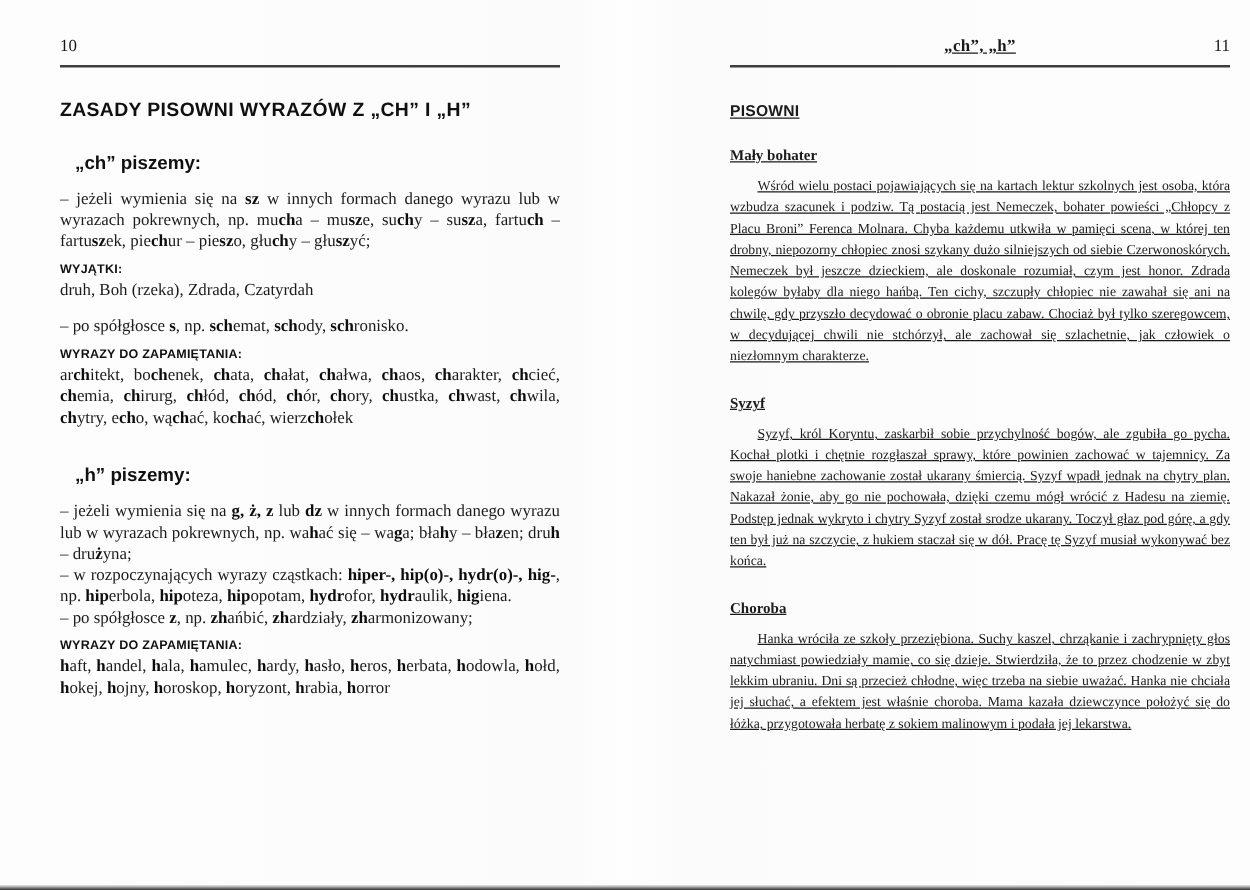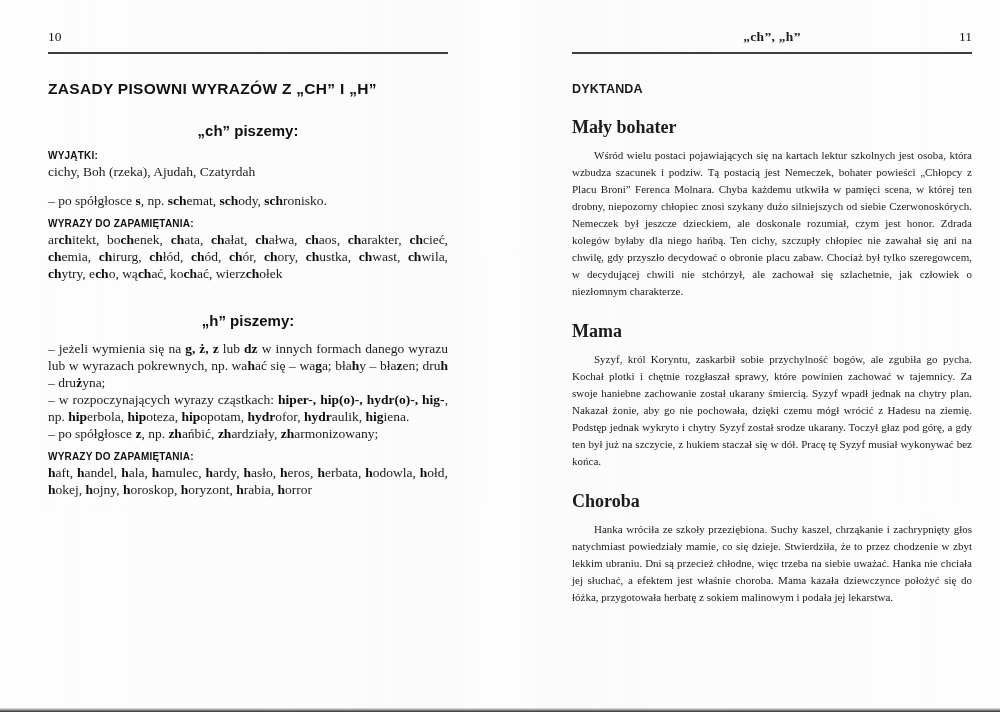--- a/index.html
+++ b/index.html
@@ -15,21 +15,21 @@
     inset: 0;
     background: linear-gradient(90deg, #fdfdfd 0%, #fbfbfb 46%, #fefefe 50%, #fbfbfb 54%, #fdfdfd 100%);
   }
   .page {
     position: absolute;
     top: 26px;
     width: 400px;
     color: #1b1b1b;
   }
   .page-left  { left: 48px; }
-  .page-right { left: 572px; }
+  .page-right { left: 584px; text-decoration: underline; }
 
   .pagehead {
     font-family: "Liberation Serif", serif;
     font-size: 13.5px;
     line-height: 22px;
     border-bottom: 2px solid #3d3d3d;
     padding-bottom: 4px;
     position: relative;
   }
   .pagehead .pn { color: #141414; text-align: right; }
@@ -51,22 +51,21 @@
     font-size: 15.5px;
     letter-spacing: 0.3px;
     color: #101010;
     margin: 26px 0 0 0;
   }
   .sub-heading {
     font-family: "Liberation Sans", sans-serif;
     font-weight: bold;
     font-size: 15px;
     color: #101010;
-    margin: 24px 0 11px 0;
-    text-align: center;
+    margin: 24px 0 11px 12px;
   }
   .sub-heading.h-sect { margin-top: 30px; }
 
   .minor-heading {
     font-family: "Liberation Sans", sans-serif;
     font-weight: bold;
     font-size: 10px;
     letter-spacing: 0.2px;
     color: #101010;
     margin: 9px 0 2px 0;
@@ -85,21 +84,21 @@
   .dyktanda-heading {
     font-family: "Liberation Sans", sans-serif;
     font-weight: bold;
     font-size: 12.5px;
     letter-spacing: 0.2px;
     margin: 28px 0 0 0;
   }
   .story-title {
     font-family: "Liberation Serif", serif;
     font-weight: bold;
-    font-size: 18px;
+    font-size: 12px;
     margin: 21px 0 9px 0;
   }
   .story-text {
     font-family: "Liberation Serif", serif;
     font-size: 11px;
     line-height: 17px;
     text-align: justify;
     text-indent: 22px;
     margin: 0;
   }
@@ -120,23 +119,24 @@
 
   <section class="page page-left">
     <header class="pagehead">
       <span class="pn">10</span>
     </header>
 
     <h1 class="book-title">ZASADY PISOWNI WYRAZÓW Z „CH” I „H”</h1>
 
     <h2 class="sub-heading">„ch” piszemy:</h2>
 
+    <p class="body-text">– jeżeli wymienia się na <b>sz</b> w innych formach danego wyrazu lub w wyrazach pokrewnych, np. mu<b>ch</b>a – mu<b>sz</b>e, su<b>ch</b>y – su<b>sz</b>a, fartu<b>ch</b> – fartu<b>sz</b>ek, pie<b>ch</b>ur – pie<b>sz</b>o, głu<b>ch</b>y – głu<b>sz</b>yć;</p>
 
     <h3 class="minor-heading">WYJĄTKI:</h3>
-    <p class="body-text">cichy, Boh (rzeka), Ajudah, Czatyrdah</p>
+    <p class="body-text">druh, Boh (rzeka), Zdrada, Czatyrdah</p>
 
     <p class="body-text gap-above">– po spółgłosce <b>s</b>, np. <b>sch</b>emat, <b>sch</b>ody, <b>sch</b>ronisko.</p>
 
     <h3 class="minor-heading">WYRAZY DO ZAPAMIĘTANIA:</h3>
     <p class="body-text">ar<b>ch</b>itekt, bo<b>ch</b>enek, <b>ch</b>ata, <b>ch</b>ałat, <b>ch</b>ałwa, <b>ch</b>aos, <b>ch</b>arakter, <b>ch</b>cieć, <b>ch</b>emia, <b>ch</b>irurg, <b>ch</b>łód, <b>ch</b>ód, <b>ch</b>ór, <b>ch</b>ory, <b>ch</b>ustka, <b>ch</b>wast, <b>ch</b>wila, <b>ch</b>ytry, e<b>ch</b>o, wą<b>ch</b>ać, ko<b>ch</b>ać, wierz<b>ch</b>ołek</p>
 
     <h2 class="sub-heading h-sect">„h” piszemy:</h2>
 
     <p class="body-text">– jeżeli wymienia się na <b>g, ż, z</b> lub <b>dz</b> w innych formach danego wyrazu lub w wyrazach pokrewnych, np. wa<b>h</b>ać się – wa<b>g</b>a; bła<b>h</b>y – bła<b>z</b>en; dru<b>h</b> – dru<b>ż</b>yna;</p>
     <p class="body-text">– w rozpoczynających wyrazy cząstkach: <b>hiper-, hip(o)-, hydr(o)-, hig-</b>, np. <b>hip</b>erbola, <b>hip</b>oteza, <b>hip</b>opotam, <b>hydr</b>ofor, <b>hydr</b>aulik, <b>hig</b>iena.</p>
@@ -145,26 +145,26 @@
     <h3 class="minor-heading">WYRAZY DO ZAPAMIĘTANIA:</h3>
     <p class="body-text"><b>h</b>aft, <b>h</b>andel, <b>h</b>ala, <b>h</b>amulec, <b>h</b>ardy, <b>h</b>asło, <b>h</b>eros, <b>h</b>erbata, <b>h</b>odowla, <b>h</b>ołd, <b>h</b>okej, <b>h</b>ojny, <b>h</b>oroskop, <b>h</b>oryzont, <b>h</b>rabia, <b>h</b>orror</p>
   </section>
 
   <section class="page page-right">
     <header class="pagehead">
       <span class="running-title">„ch”, „h”</span>
       <span class="pn pn-right">11</span>
     </header>
 
-    <h3 class="dyktanda-heading">DYKTANDA</h3>
+    <h3 class="dyktanda-heading">PISOWNI</h3>
 
     <h4 class="story-title">Mały bohater</h4>
     <p class="story-text">Wśród wielu postaci pojawiających się na kartach lektur szkolnych jest osoba, która wzbudza szacunek i podziw. Tą postacią jest Nemeczek, bohater powieści „Chłopcy z Placu Broni” Ferenca Molnara. Chyba każdemu utkwiła w pamięci scena, w której ten drobny, niepozorny chłopiec znosi szykany dużo silniejszych od siebie Czerwonoskórych. Nemeczek był jeszcze dzieckiem, ale doskonale rozumiał, czym jest honor. Zdrada kolegów byłaby dla niego hańbą. Ten cichy, szczupły chłopiec nie zawahał się ani na chwilę, gdy przyszło decydować o obronie placu zabaw. Chociaż był tylko szeregowcem, w decydującej chwili nie stchórzył, ale zachował się szlachetnie, jak człowiek o niezłomnym charakterze.</p>
 
-    <h4 class="story-title">Mama</h4>
+    <h4 class="story-title">Syzyf</h4>
     <p class="story-text">Syzyf, król Koryntu, zaskarbił sobie przychylność bogów, ale zgubiła go pycha. Kochał plotki i chętnie rozgłaszał sprawy, które powinien zachować w tajemnicy. Za swoje haniebne zachowanie został ukarany śmiercią. Syzyf wpadł jednak na chytry plan. Nakazał żonie, aby go nie pochowała, dzięki czemu mógł wrócić z Hadesu na ziemię. Podstęp jednak wykryto i chytry Syzyf został srodze ukarany. Toczył głaz pod górę, a gdy ten był już na szczycie, z hukiem staczał się w dół. Pracę tę Syzyf musiał wykonywać bez końca.</p>
 
     <h4 class="story-title">Choroba</h4>
     <p class="story-text">Hanka wróciła ze szkoły przeziębiona. Suchy kaszel, chrząkanie i zachrypnięty głos natychmiast powiedziały mamie, co się dzieje. Stwierdziła, że to przez chodzenie w zbyt lekkim ubraniu. Dni są przecież chłodne, więc trzeba na siebie uważać. Hanka nie chciała jej słuchać, a efektem jest właśnie choroba. Mama kazała dziewczynce położyć się do łóżka, przygotowała herbatę z sokiem malinowym i podała jej lekarstwa.</p>
   </section>
 
   <div class="photo-edge"></div>
 </div>
 
 </body></html>

